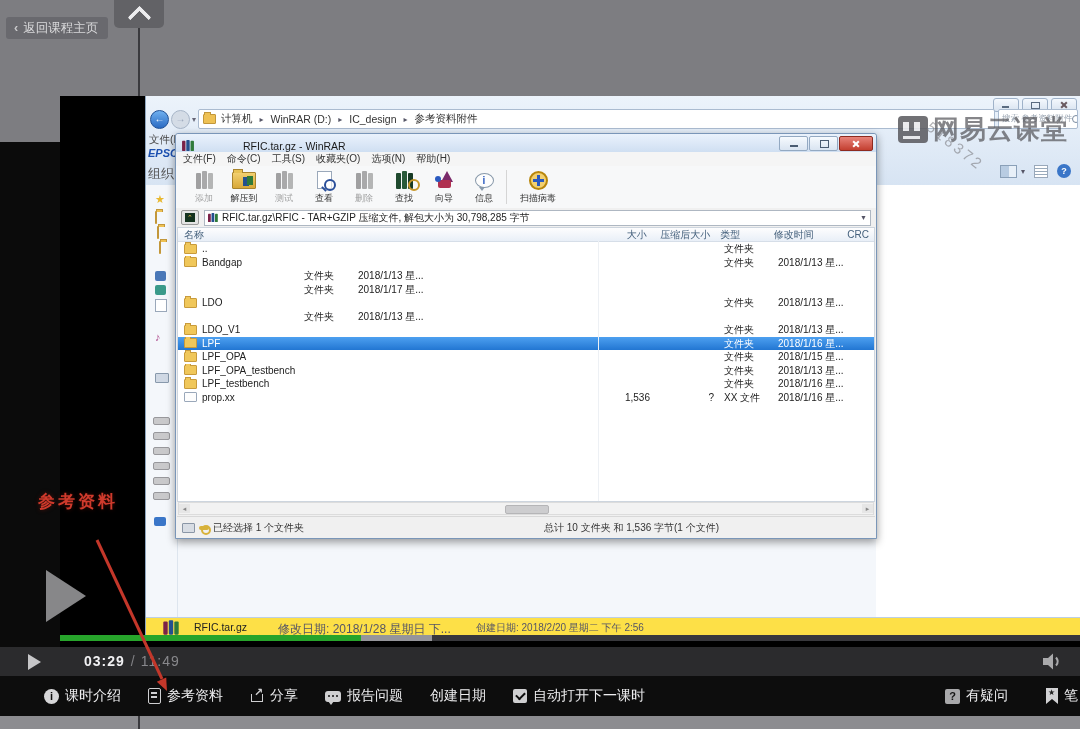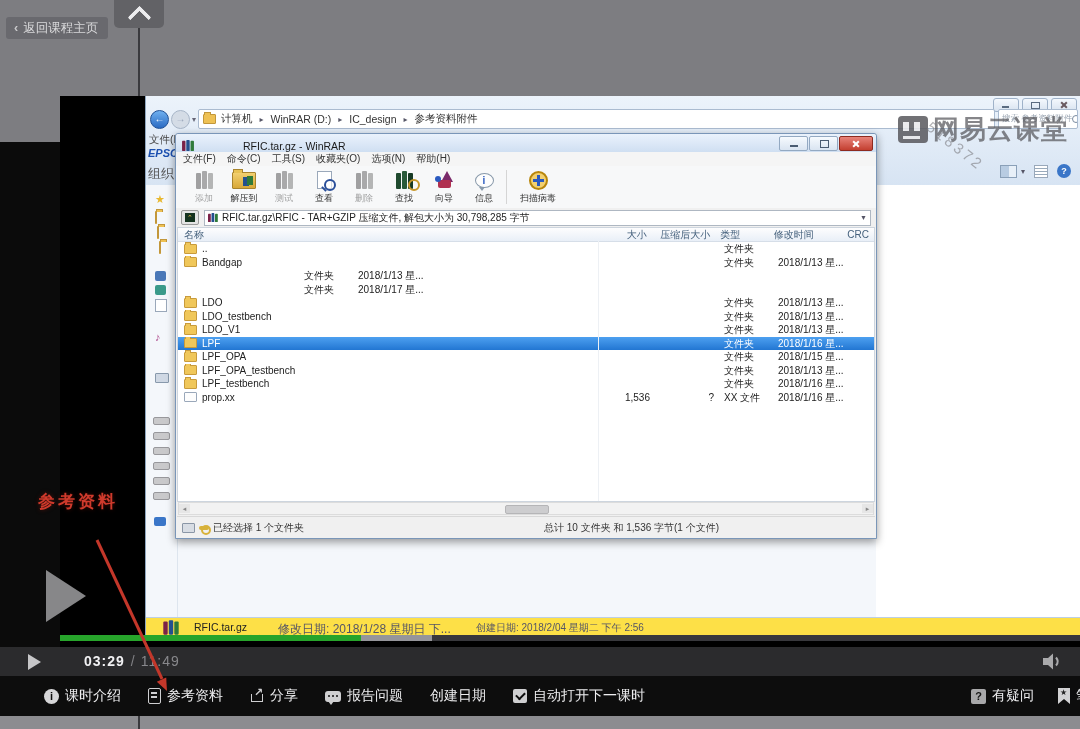--- a/index.html
+++ b/index.html
@@ -223,21 +223,21 @@
   .bi-share::before{content:"";position:absolute;left:1px;top:5px;width:10px;height:7px;border:1.5px solid #cfcfd1;border-top:none;}
   .bi-share::after{content:"↗";position:absolute;left:4px;top:-3px;color:#cfcfd1;font-size:11px;font-weight:bold;}
   .bi-comment{width:16px;height:11px;background:#cfcfd1;border-radius:3px;position:relative;margin-top:1px;}
   .bi-comment::before{content:"";position:absolute;left:3px;top:4px;width:2px;height:2px;background:#111;
                       box-shadow:4px 0 0 #111,8px 0 0 #111;border-radius:50%;}
   .bi-comment::after{content:"";position:absolute;left:3px;bottom:-3px;border-left:3px solid transparent;
                      border-right:3px solid transparent;border-top:4px solid #cfcfd1;}
   .bi-check{width:14px;height:14px;background:#cfcfd1;border-radius:2px;position:relative;}
   .bi-check::before{content:"";position:absolute;left:3px;top:3px;width:7px;height:4px;
                     border-left:2px solid #0d0d0d;border-bottom:2px solid #0d0d0d;transform:rotate(-45deg);}
-  .bb-right{position:absolute;right:0;top:0;height:100%;display:flex;align-items:center;gap:24px;padding-right:0;}
+  .bb-right{position:absolute;right:0;top:0;height:100%;display:flex;align-items:center;gap:38px;padding-right:12px;}
   .bi-question{width:15px;height:15px;background:#a8a8aa;border-radius:2px;color:#141414;font-size:11px;
                font-weight:bold;text-align:center;line-height:15px;}
   .bi-question::before{content:"?";}
   .bi-bookmark{width:12px;height:16px;background:#d2d2d4;position:relative;
                clip-path:polygon(0 0,100% 0,100% 100%,50% 68%,0 100%);}
   .bi-bookmark::before{content:"★";position:absolute;left:2px;top:0;font-size:8px;color:#222;}
   .note-item{margin-right:-10px;}
   .bottom-strip{position:absolute;left:0;top:716px;width:1080px;height:13px;background:#8c8c90;}
 </style>
 </head>
@@ -308,21 +308,21 @@
     </div>
     <div class="right-white"></div>
     <div class="details-pane">
       <span class="dp-icon books">
         <span class="bk bk1"></span>
           <span class="bk bk2"></span>
           <span class="bk bk3"></span>
       </span>
       <span class="dp-name">RFIC.tar.gz</span>
       <span class="dp-mod">修改日期: 2018/1/28 星期日 下...</span>
-      <span class="dp-cre">创建日期: 2018/2/04 星期二 下午 2:56</span>
+      <span class="dp-cre">创建日期: 2018/2/20 星期二 下午 2:56</span>
       <span class="dp-type">WinRAR 压缩文件</span>
       <span class="dp-size">大小: 5.60 MB</span>
     </div>
   </div>
 
   <div class="winrar">
     <div class="wr-titlebar">
       <span class="wr-ticon books">
         <span class="bk bk1"></span>
           <span class="bk bk2"></span>
@@ -494,24 +494,20 @@
               <span>LDO</span>
             </span>
             <span class="c-size"></span>
             <span class="c-packed"></span>
             <span class="c-type">文件夹</span>
             <span class="c-date">2018/1/13 星...</span>
             <span class="c-crc"></span>
           </div>
 
           <div class="row">
-            <span class="c-name">
-              <span class="fic"></span>
-              <span>LDO_testbench</span>
-            </span>
             <span class="c-size"></span>
             <span class="c-packed"></span>
             <span class="c-type">文件夹</span>
             <span class="c-date">2018/1/13 星...</span>
             <span class="c-crc"></span>
           </div>
 
           <div class="row">
             <span class="c-name">
               <span class="fic"></span>

